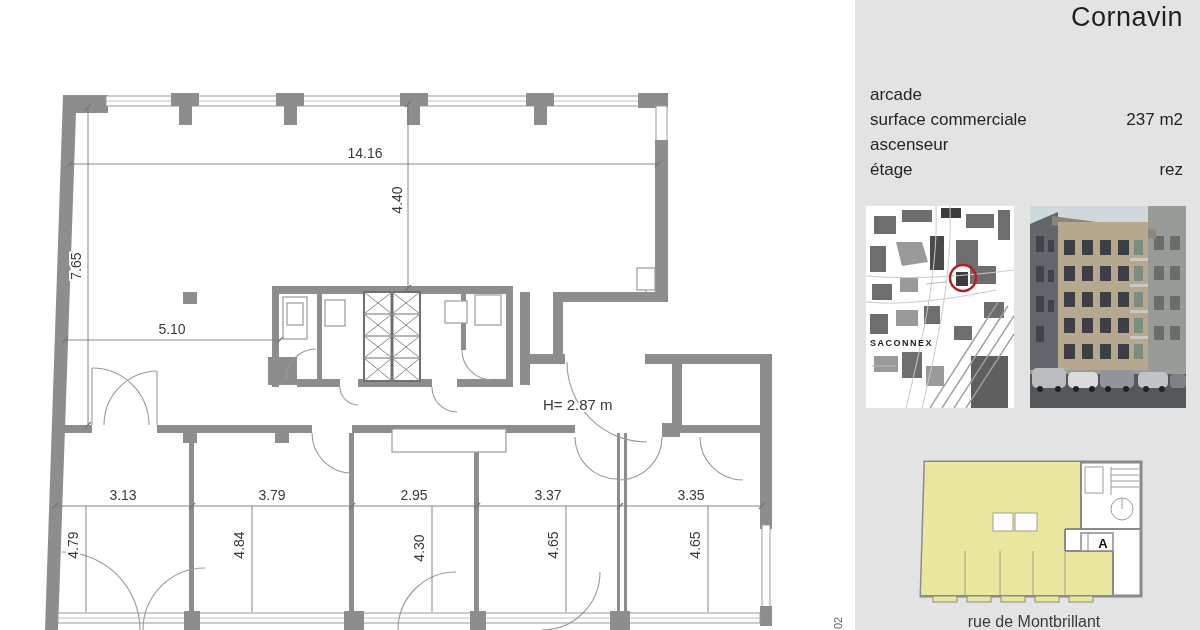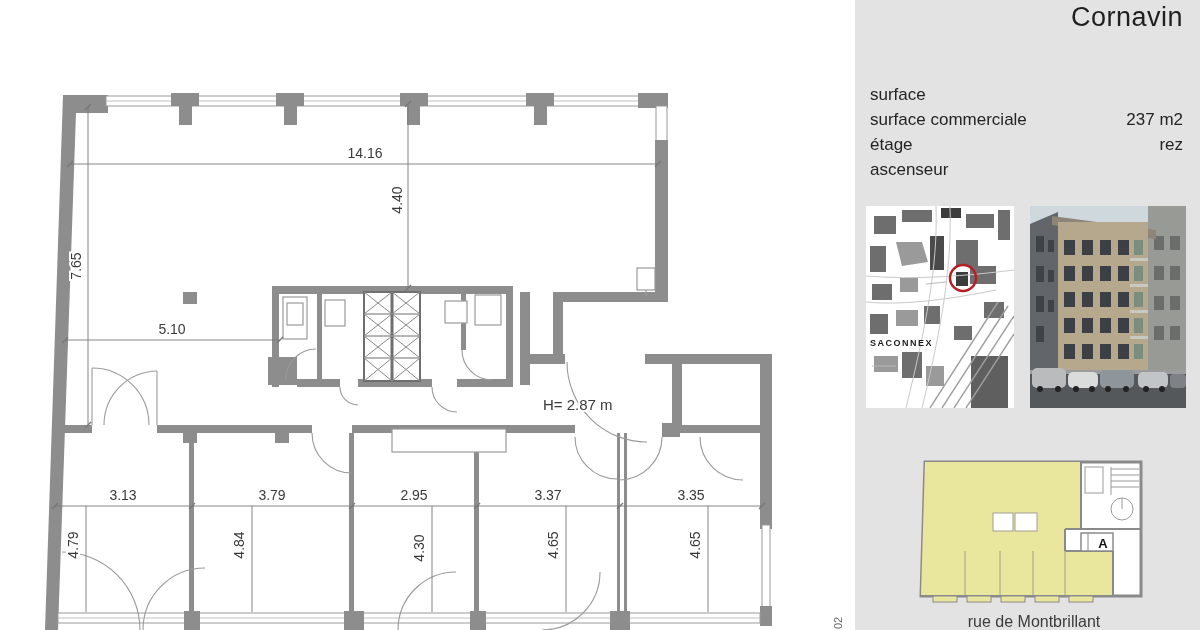--- a/index.html
+++ b/index.html
@@ -202,34 +202,34 @@
   </svg>
 
   <div class="sidebar">
 
     <div class="sb-title">
       <div>Cornavin</div>
     </div>
 
     <div class="sb-details">
       <div class="sb-row">
-        <span>surface</span>
+        <span>arcade</span>
         <span></span>
       </div>
       <div class="sb-row">
         <span>surface commerciale</span>
         <span>237 m2</span>
       </div>
       <div class="sb-row">
+        <span>ascenseur</span>
+        <span></span>
+      </div>
+      <div class="sb-row">
         <span>étage</span>
         <span>rez</span>
-      </div>
-      <div class="sb-row">
-        <span>ascenseur</span>
-        <span></span>
       </div>
     </div>
 
     <div class="thumb thumb-map">
       <svg width="148" height="202" viewBox="0 0 148 202">
         <rect width="148" height="202" fill="#ffffff"></rect>
         <g fill="#6e6e6e">
           <rect x="8" y="10" width="22" height="18"></rect>
             <rect x="36" y="4" width="30" height="12"></rect>
           <rect x="75" y="2" width="20" height="10" fill="#3c3c3c"></rect>

